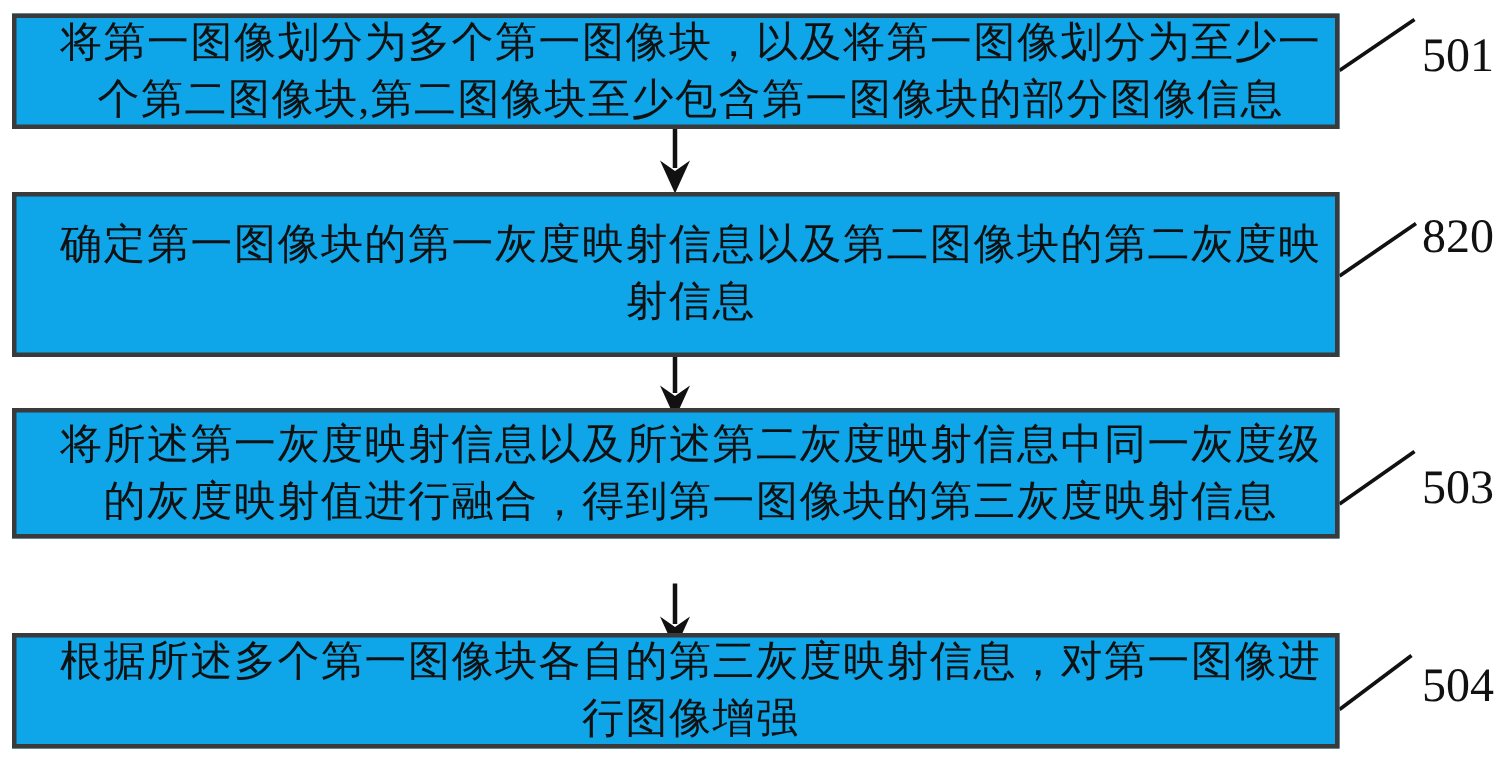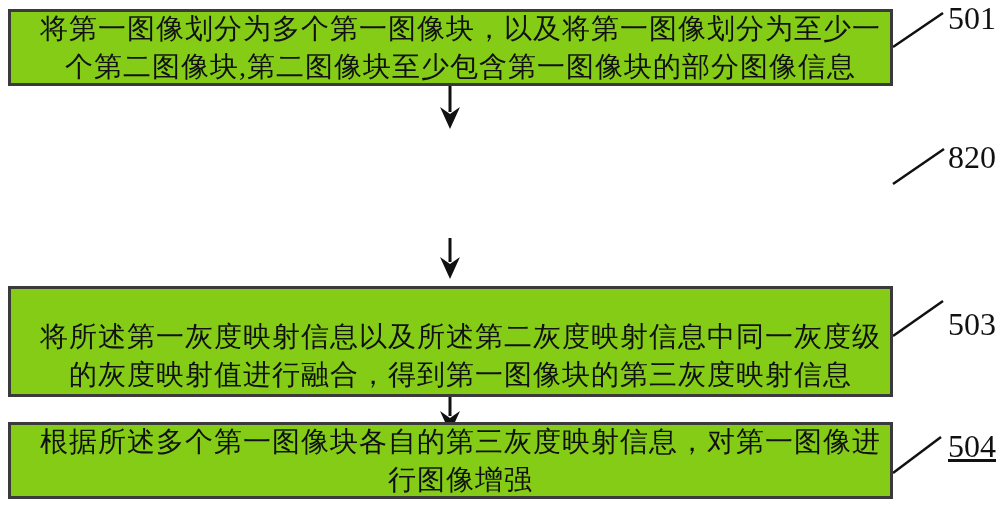--- a/index.html
+++ b/index.html
@@ -26,52 +26,52 @@
     width: 1000px;
     height: 520px;
     pointer-events: none;
   }
   .step-box {
     position: absolute;
     left: 8px;
     width: 885px;
     box-sizing: border-box;
     border: 3px solid #3a3a3a;
-    background: #84cc16;
+    background: #0ea5e9;
     display: flex;
     align-items: center;
     justify-content: center;
     padding-left: 20px;
   }
   .step-text {
     font-size: 28px;
     line-height: 38px;
     letter-spacing: 1px;
     color: #111111;
     text-align: center;
     padding: 0 4px;
   }
   .b1 { top: 9px;   height: 77px;  }
   .b2 { top: 128px; height: 110px; }
-  .b3 { top: 286px; height: 111px; align-items: flex-end; }
+  .b3 { top: 272px; height: 87px; }
   .b4 { top: 422px; height: 77px;  }
   .ref-label {
     position: absolute;
     left: 948px;
     width: 52px;
     font-size: 32px;
     line-height: 1;
     color: #111111;
     text-align: left;
     white-space: nowrap;
   }
-  .r1 { top: 2px;   }
+  .r1 { top: 20px;   }
   .r2 { top: 141px; }
   .r3 { top: 292px; margin-top: 16px; }
-  .r4 { top: 430px; text-decoration: underline; }
+  .r4 { top: 440px; }
 </style>
 </head>
 <body>
 
 <div class="canvas">
 
   <svg class="overlay" width="1000" height="520" viewBox="0 0 1000 520" xmlns="http://www.w3.org/2000/svg">
 
     <g>
       <line x1="450" y1="86" x2="450" y2="112" stroke="#111111" stroke-width="3"></line>
@@ -91,20 +91,23 @@
     <line x1="893" y1="47" x2="943" y2="13" stroke="#111111" stroke-width="2.5"></line>
     <line x1="893" y1="184" x2="944" y2="149" stroke="#111111" stroke-width="2.5"></line>
     <line x1="893" y1="336" x2="943" y2="301" stroke="#111111" stroke-width="2.5"></line>
     <line x1="893" y1="473" x2="941" y2="437" stroke="#111111" stroke-width="2.5"></line>
   </svg>
 
   <div class="step-box b1">
     <div class="step-text">将第一图像划分为多个第一图像块，以及将第一图像划分为至少一个第二图像块,第二图像块至少包含第一图像块的部分图像信息</div>
   </div>
 
+  <div class="step-box b2">
+    <div class="step-text">确定第一图像块的第一灰度映射信息以及第二图像块的第二灰度映射信息</div>
+  </div>
 
   <div class="step-box b3">
     <div class="step-text">将所述第一灰度映射信息以及所述第二灰度映射信息中同一灰度级的灰度映射值进行融合，得到第一图像块的第三灰度映射信息</div>
   </div>
 
   <div class="step-box b4">
     <div class="step-text">根据所述多个第一图像块各自的第三灰度映射信息，对第一图像进行图像增强</div>
   </div>
 
   <div class="ref-label r1">501</div>

